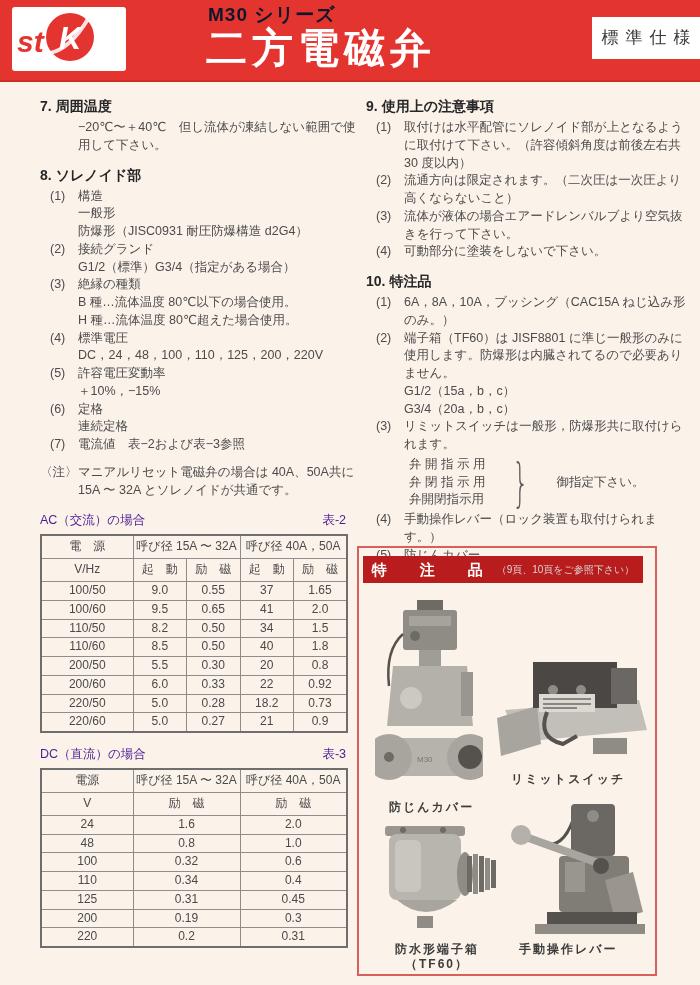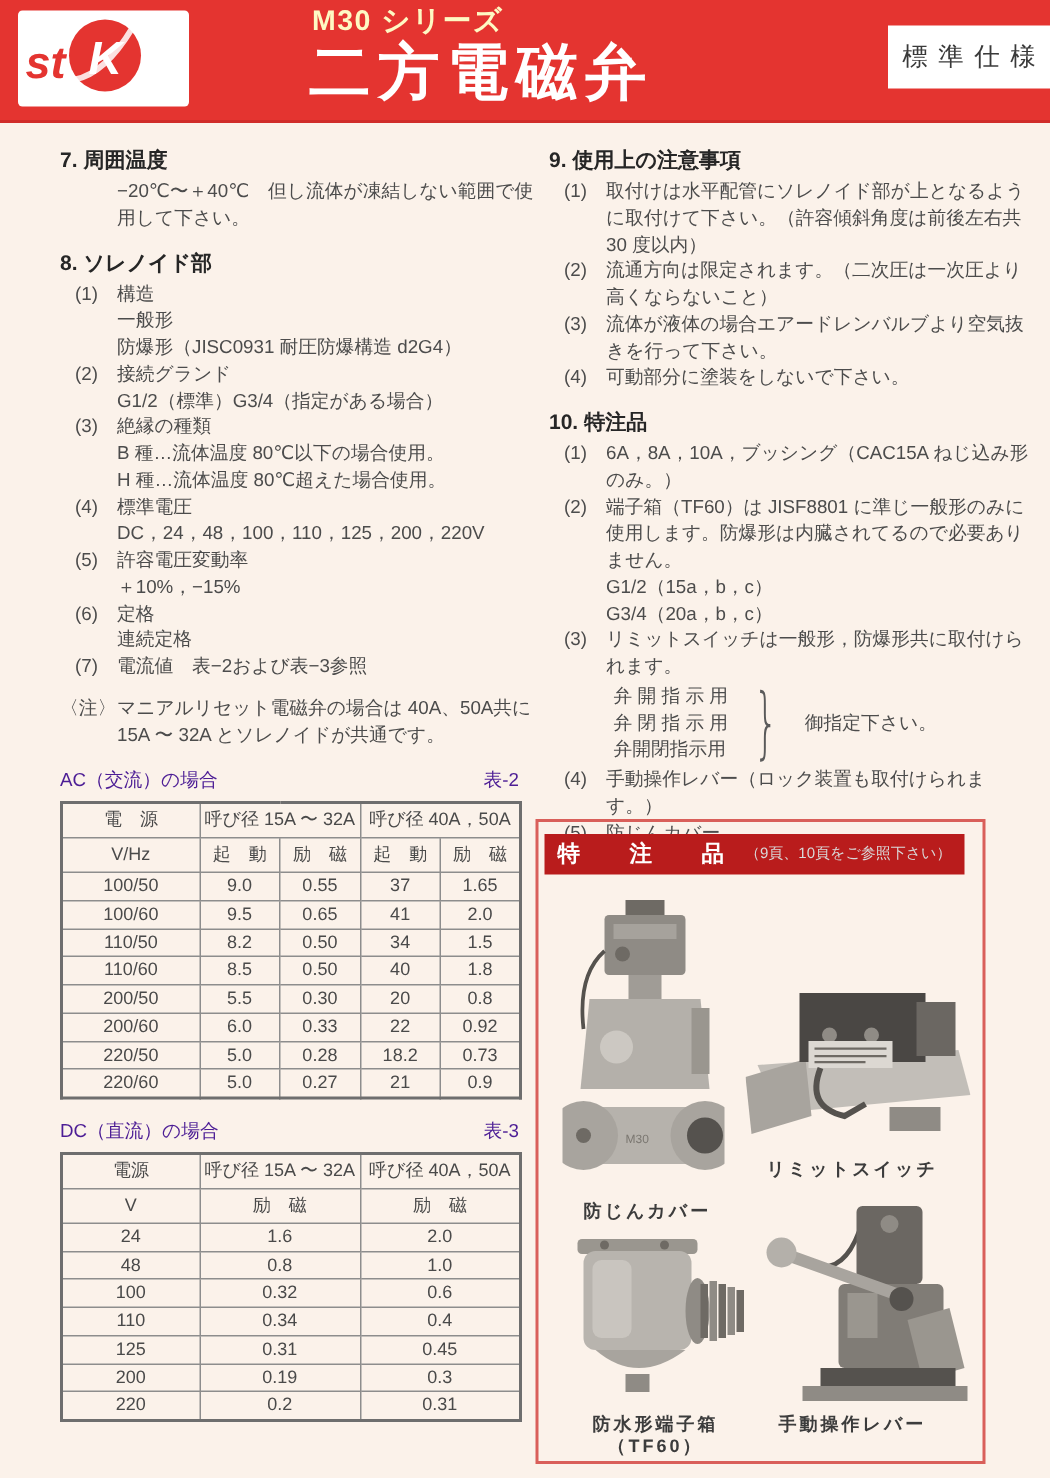--- a/index.html
+++ b/index.html
@@ -5,21 +5,21 @@
   html,body{margin:0;padding:0}
   body{
     width:700px;height:985px;position:relative;overflow:hidden;
     background:#fbf2ea;
     font-family:"Liberation Sans","DejaVu Sans",sans-serif;
     color:#4c4c4c;font-size:12.5px;line-height:17.75px;
   }
   
   .header{position:absolute;left:0;top:0;width:700px;height:80px;background:#e43430;border-bottom:2px solid #d02c29}
   .logo{position:absolute;left:12px;top:7px;width:114px;height:64px;background:#fff;border-radius:3px}
-  .series{position:absolute;left:208px;top:6px;color:#fef9c3;font-size:19px;font-weight:bold;letter-spacing:1px}
+  .series{position:absolute;left:208px;top:6px;color:#0f172a;font-size:19px;font-weight:bold;letter-spacing:1px}
   .main-title{position:absolute;left:206px;top:26px;color:#fff;font-size:41px;font-weight:bold;letter-spacing:5px;line-height:1.1}
   .badge{position:absolute;left:592px;top:17px;width:108px;height:42px;background:#fff;
     display:flex;align-items:center;justify-content:center;
     font-family:"Liberation Serif","DejaVu Serif",serif;font-size:17px;letter-spacing:7px;color:#3a3a3a;padding-left:7px;box-sizing:border-box}
   
   .col{position:absolute;top:96px}
   .col-left{left:40px;width:318px}
   .col-right{left:366px;width:324px}
   .sec{margin-bottom:10px}
   .sec-h{font-weight:bold;font-size:14px;line-height:20px;color:#262626;display:flex;gap:4px;margin-bottom:3px}
@@ -29,21 +29,21 @@
   .note{display:flex;margin-top:7px}
   .nlab{width:38px;flex:none}
   .ntx{flex:1}
   
   .tcap{display:flex;justify-content:space-between;width:306px;margin:13px 0 4px;color:#4c1d95;font-size:12.5px}
   table.spec{border-collapse:collapse;table-layout:fixed;width:306px;border:2px solid #6e6e6e;background:transparent}
   .spec th,.spec td{border:1px solid #8d8d8d;text-align:center;font-weight:normal;color:#4a4a4a;padding:0}
   .spec thead th{font-size:12px;height:22px}
   .spec tbody td{font-size:12px;height:17.5px}
   
-  .bracewrap{display:flex;align-items:center;margin-left:43px;gap:9px;margin:2px 0 2px 43px}
+  .bracewrap{display:flex;align-items:center;margin-left:43px;gap:19px;margin:2px 0 2px 43px}
   .blines{display:flex;flex-direction:column}
   .bline{line-height:17.75px}
   .brace{font-size:52px;font-weight:200;color:#5a5a5a;transform:scaleX(.5);line-height:1;font-family:"DejaVu Sans",sans-serif}
   .bright{font-size:12.5px}
   
   .special{position:absolute;left:357px;top:546px;width:300px;height:430px;border:2px solid #d95f5a;box-sizing:border-box}
   .special-bar{position:absolute;left:4px;top:8px;width:280px;height:27px;background:#b91c1c;
     display:flex;align-items:center;justify-content:center;gap:5px}
   .special-title{color:#fff;font-size:15px;font-weight:bold;letter-spacing:9px}
   .special-sub{color:#d9d9d9;font-size:10px}

